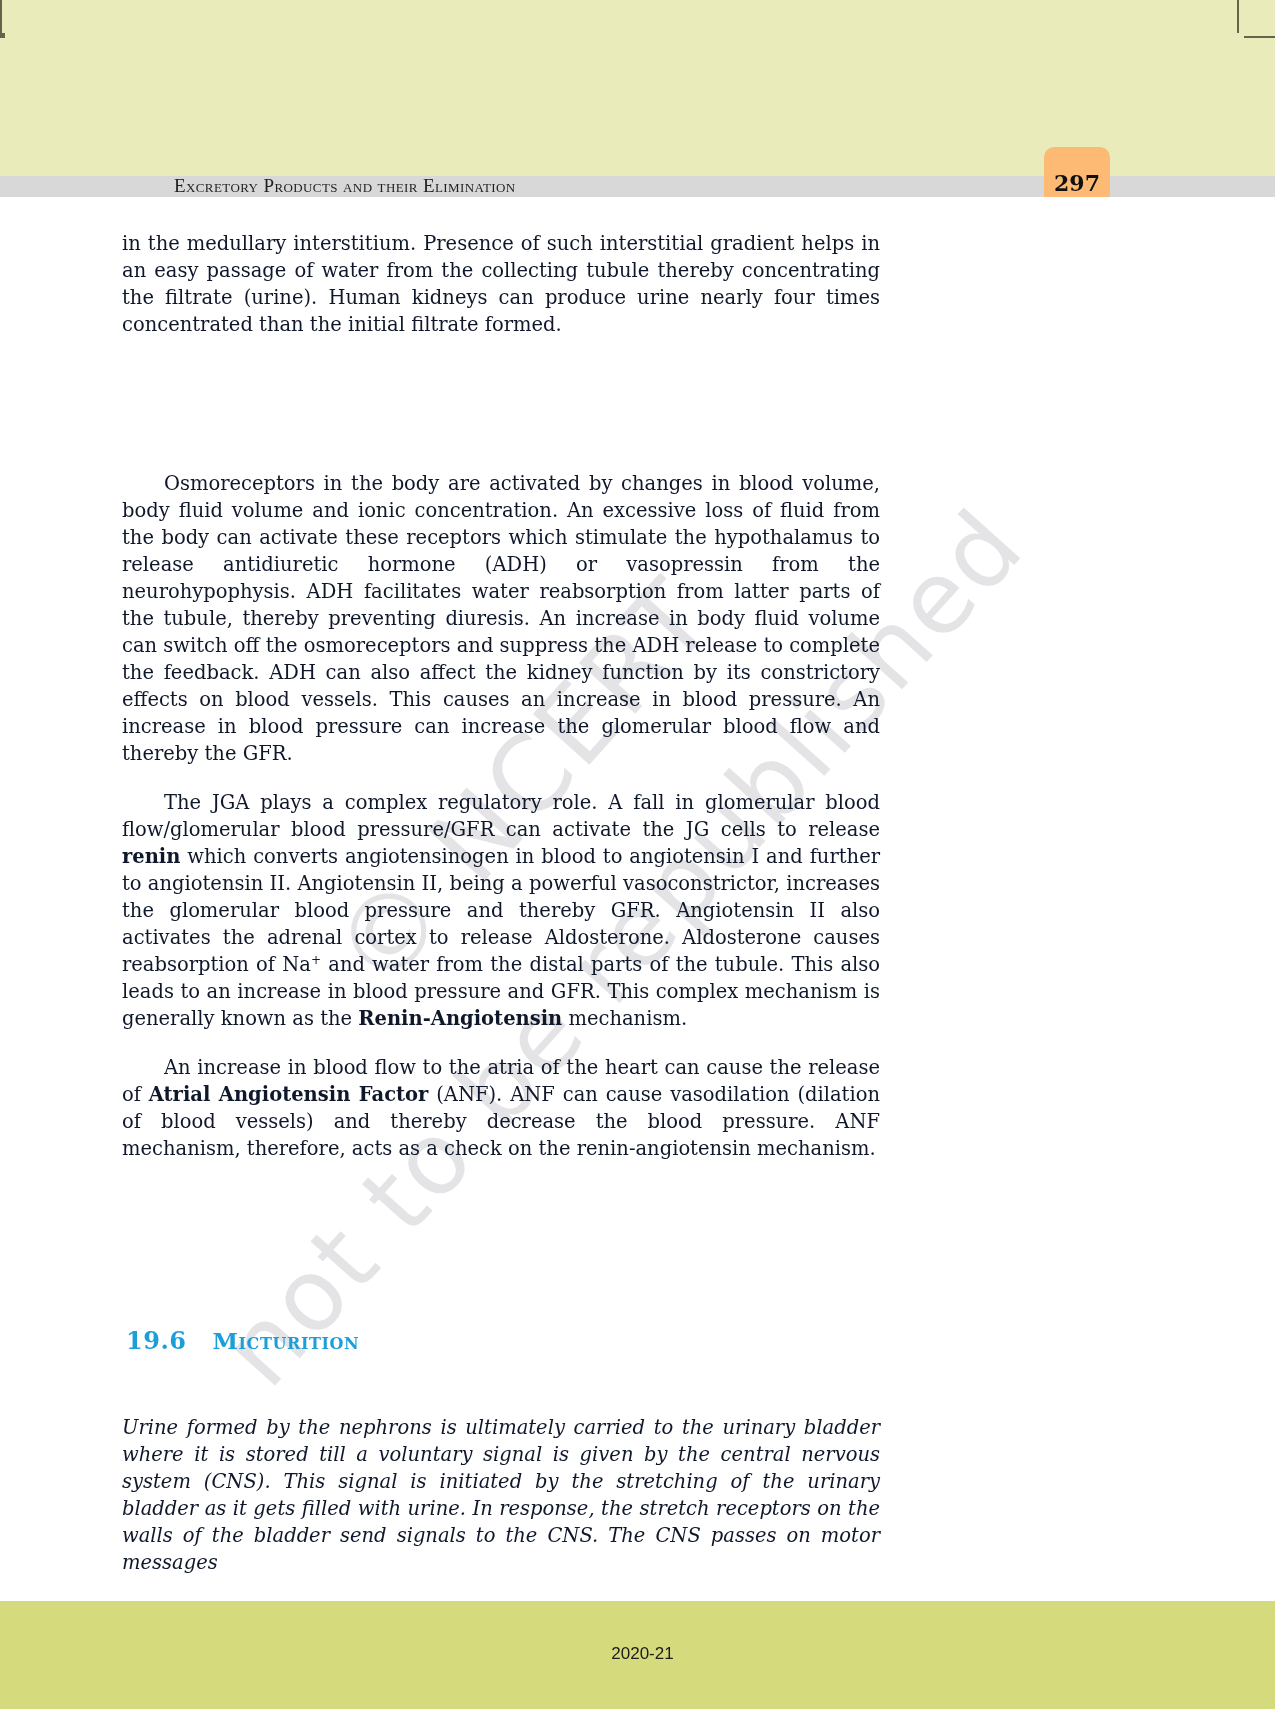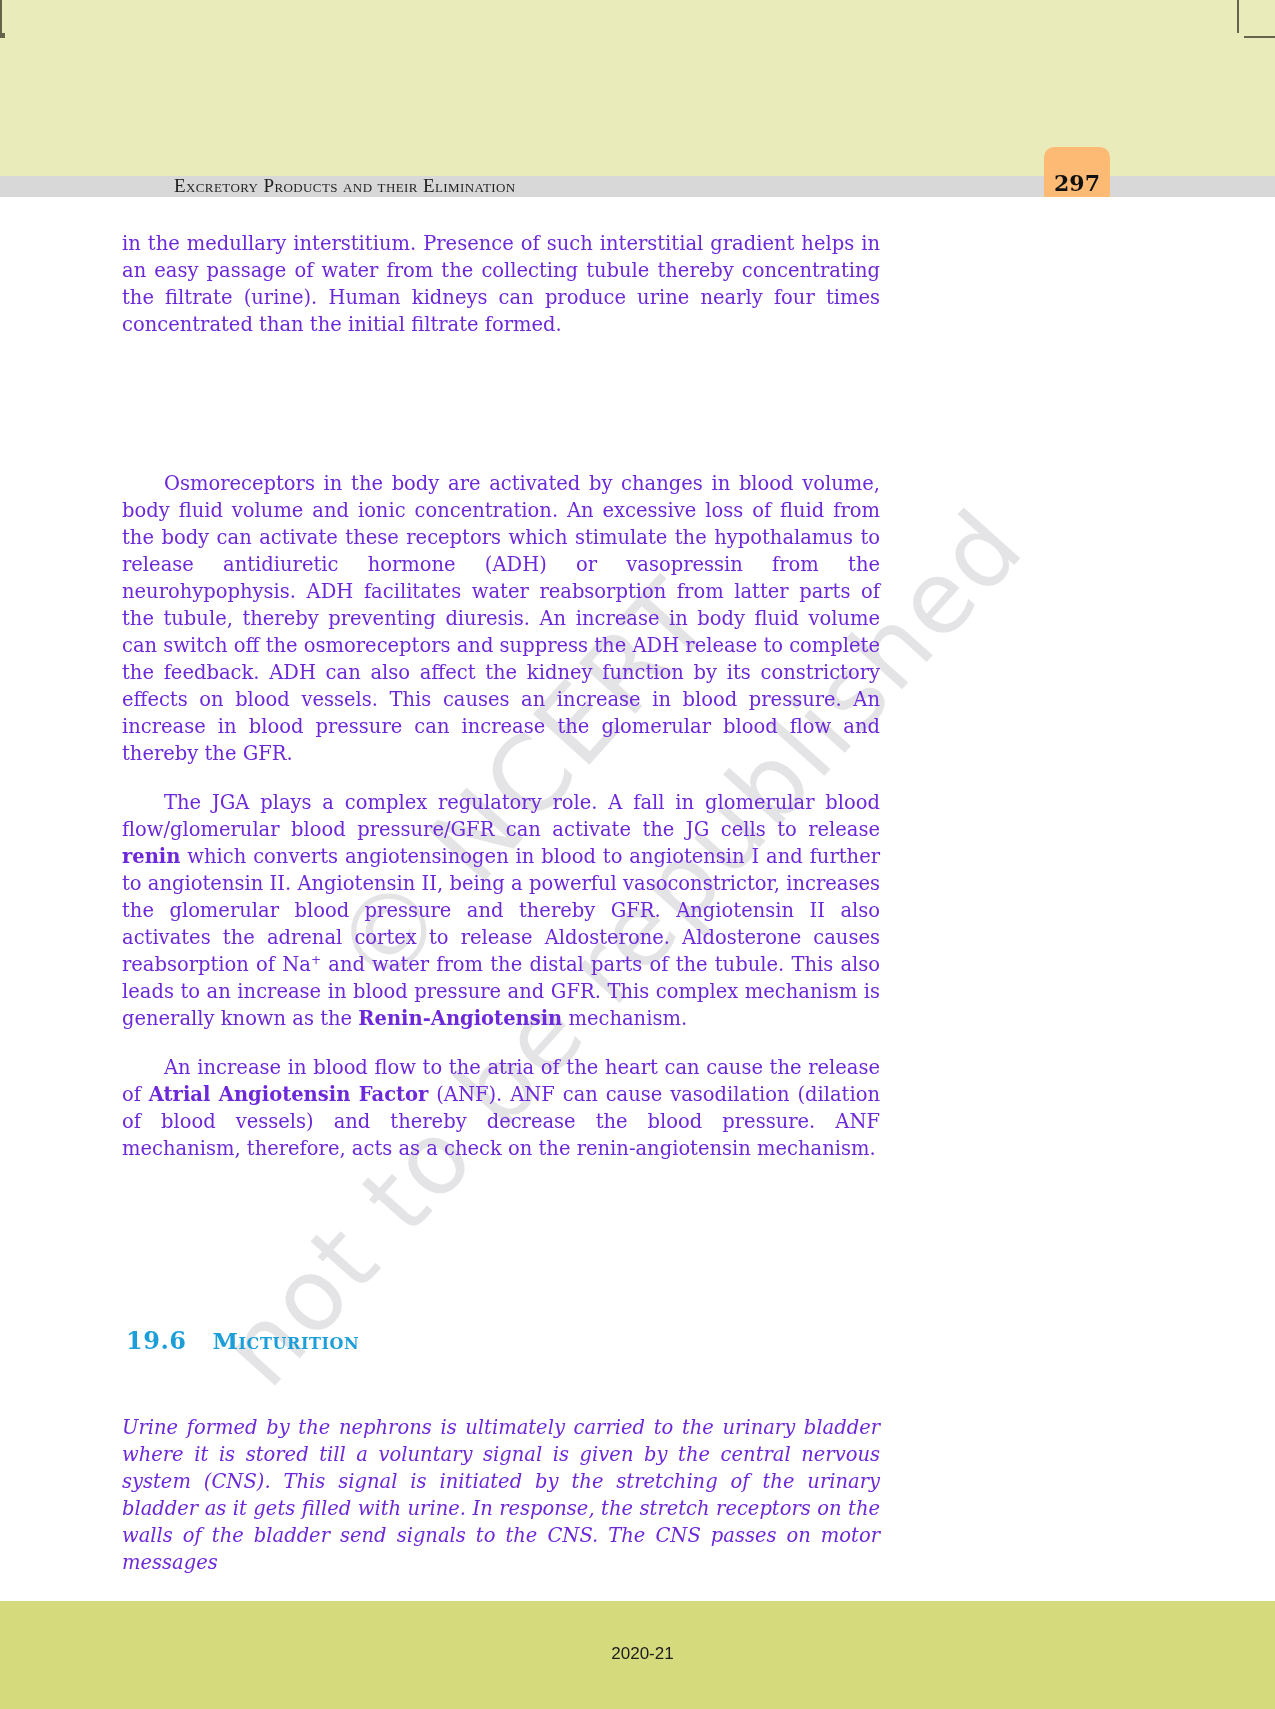--- a/index.html
+++ b/index.html
@@ -30,21 +30,21 @@
   .mark-right-h { left:1244px; top:36px; width:31px; height:2px; }
   
   .wm {
     position:absolute; font-family:"DejaVu Sans", sans-serif; color:#e4e4e6;
     white-space:nowrap; transform-origin:0 0; transform:rotate(-48deg);
     letter-spacing:3px; z-index:0; user-select:none;
   }
   .wm1 { left:310px; top:930px; font-size:104px; }
   .wm2 { left:200px; top:1330px; font-size:100px; }
   
-  .bodytext { font-size:19.5px; line-height:27px; text-align:justify; color:#6d28d9; z-index:1; }
+  .bodytext { font-size:19.5px; line-height:27px; text-align:justify; color:#0f172a; z-index:1; }
   .bodytext p { margin:0; }
   .bodytext p.indent { text-indent:42px; }
   .bodytext p + p { margin-top:22px; }
   sup { font-size:0.62em; line-height:0; }
   .para-intro { position:absolute; left:122px; top:230px; width:758px; }
   .flow-main  { position:absolute; left:122px; top:470px; width:758px; }
   .para-mict  { position:absolute; left:122px; top:1414px; width:758px;font-style:italic; }
   .sec-heading {
     position:absolute; left:126px; white-space:nowrap;
     font-family:"DejaVu Serif", serif; font-weight:bold; color:#1c9ed9; z-index:1;

